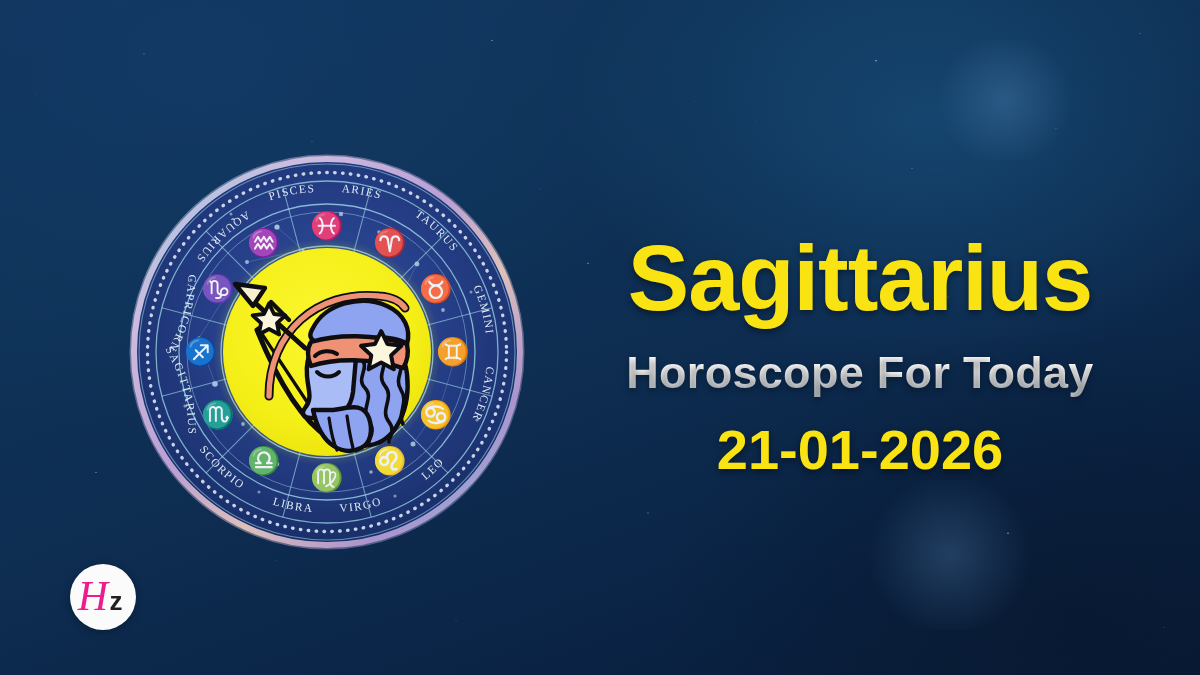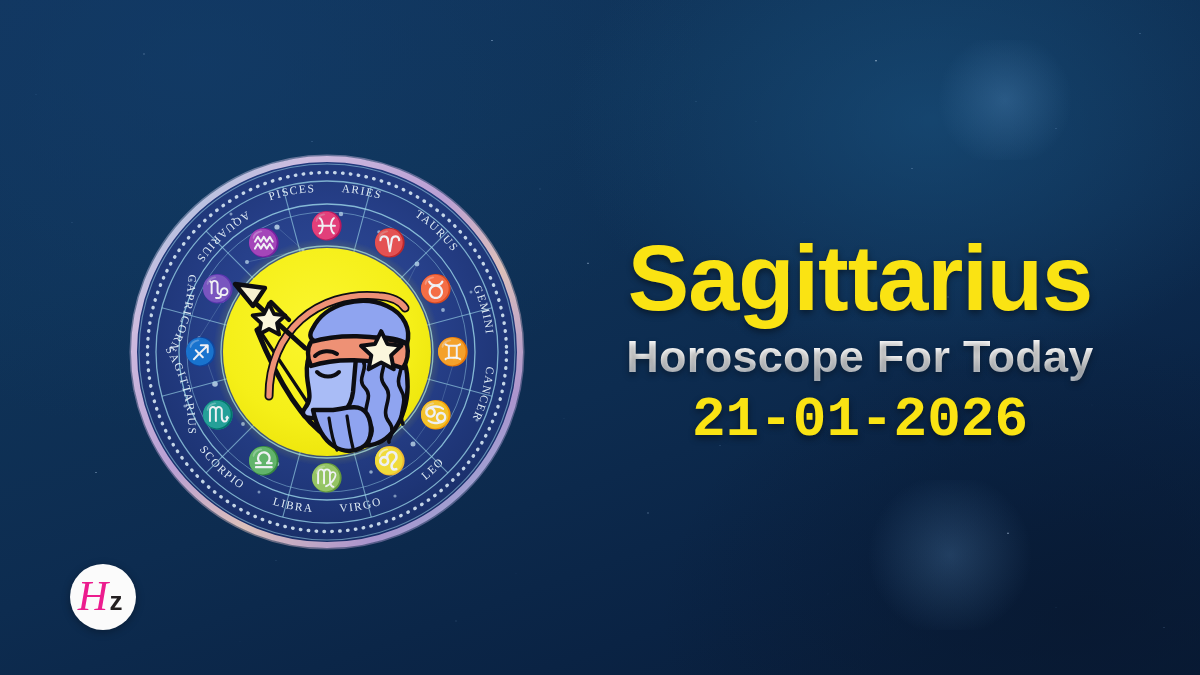--- a/index.html
+++ b/index.html
@@ -92,36 +92,35 @@
     position:absolute; left:560px; top:232px;
     width:600px; text-align:center;
   }
   #sign-title {
     font-size:92px; font-weight:bold; line-height:1.02;
     color:#FAE313; letter-spacing:-1px;
     text-shadow:0 3px 7px rgba(0,0,0,.45);
     white-space:nowrap;
   }
   #subtitle {
-    margin-top:6px;
+    margin-top:22px;
     font-size:45px; font-weight:bold; line-height:1.1;
     letter-spacing:.3px;
     background:linear-gradient(180deg,#ffffff 0%,#ffffff 52%,#d8dde3 78%,#c3cad3 100%);
     -webkit-background-clip:text; background-clip:text;
     -webkit-text-fill-color:transparent; color:#fff;
     text-shadow:0 3px 6px rgba(0,0,0,.35);
     white-space:nowrap;
   }
   #date-line {
-    margin-top:10px;
+    margin-top:24px;
     font-size:56px; font-weight:bold; line-height:1.05;
     color:#FAE313; letter-spacing:0px;
     text-shadow:0 3px 7px rgba(0,0,0,.45);
     white-space:nowrap;
-    font-family:Liberation Mono, monospace;
   }
 
   
   #logo {
     position:absolute; left:70px; top:564px;
     width:66px; height:66px; border-radius:50%;
     background:#fbfbfb;
     box-shadow:0 2px 8px rgba(0,0,0,.30);
   }
   #logo svg { display:block; width:66px; height:66px; }

